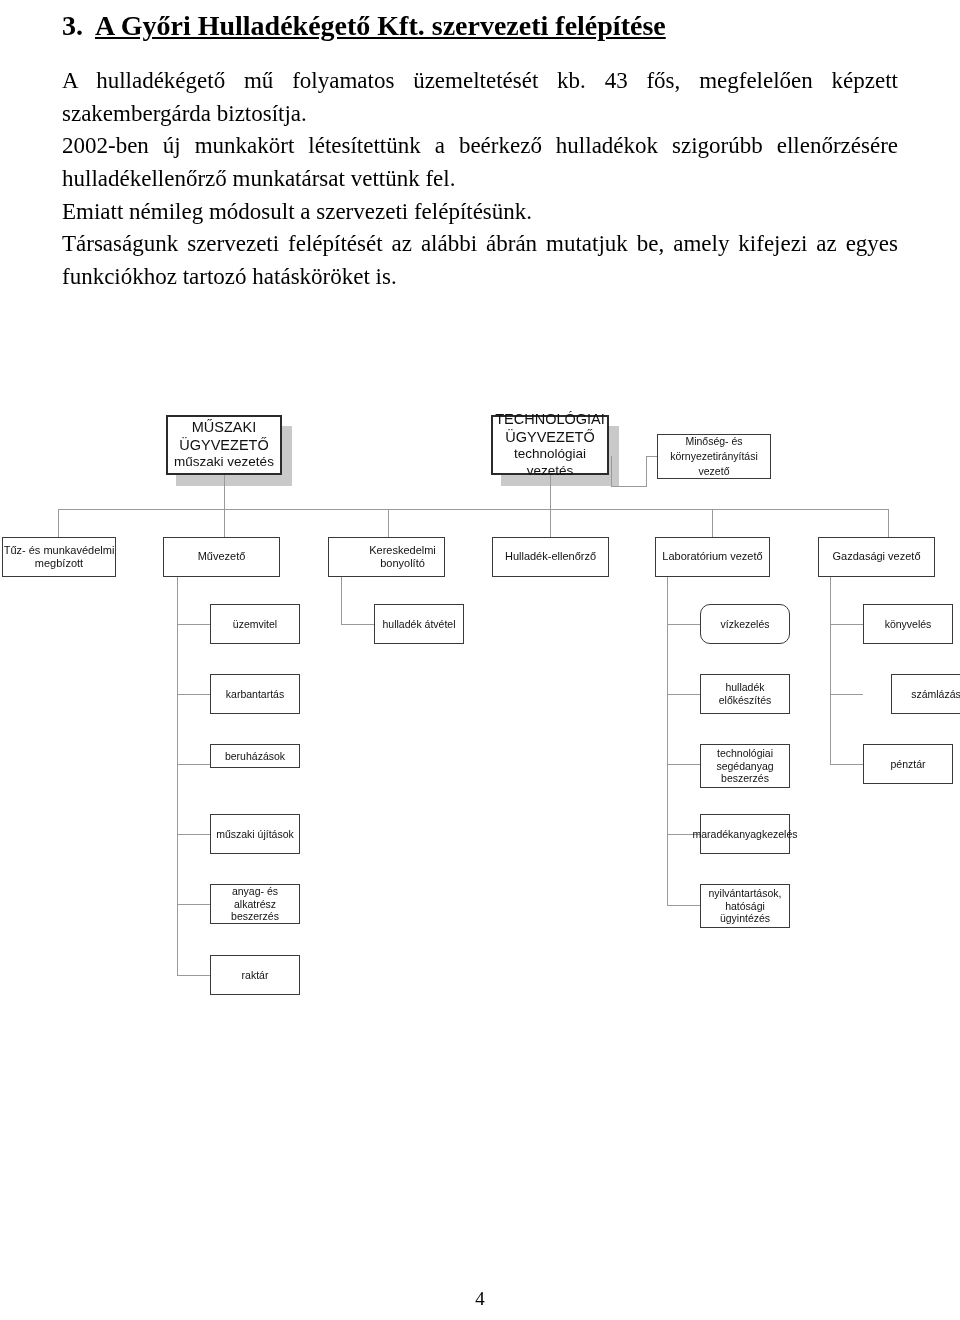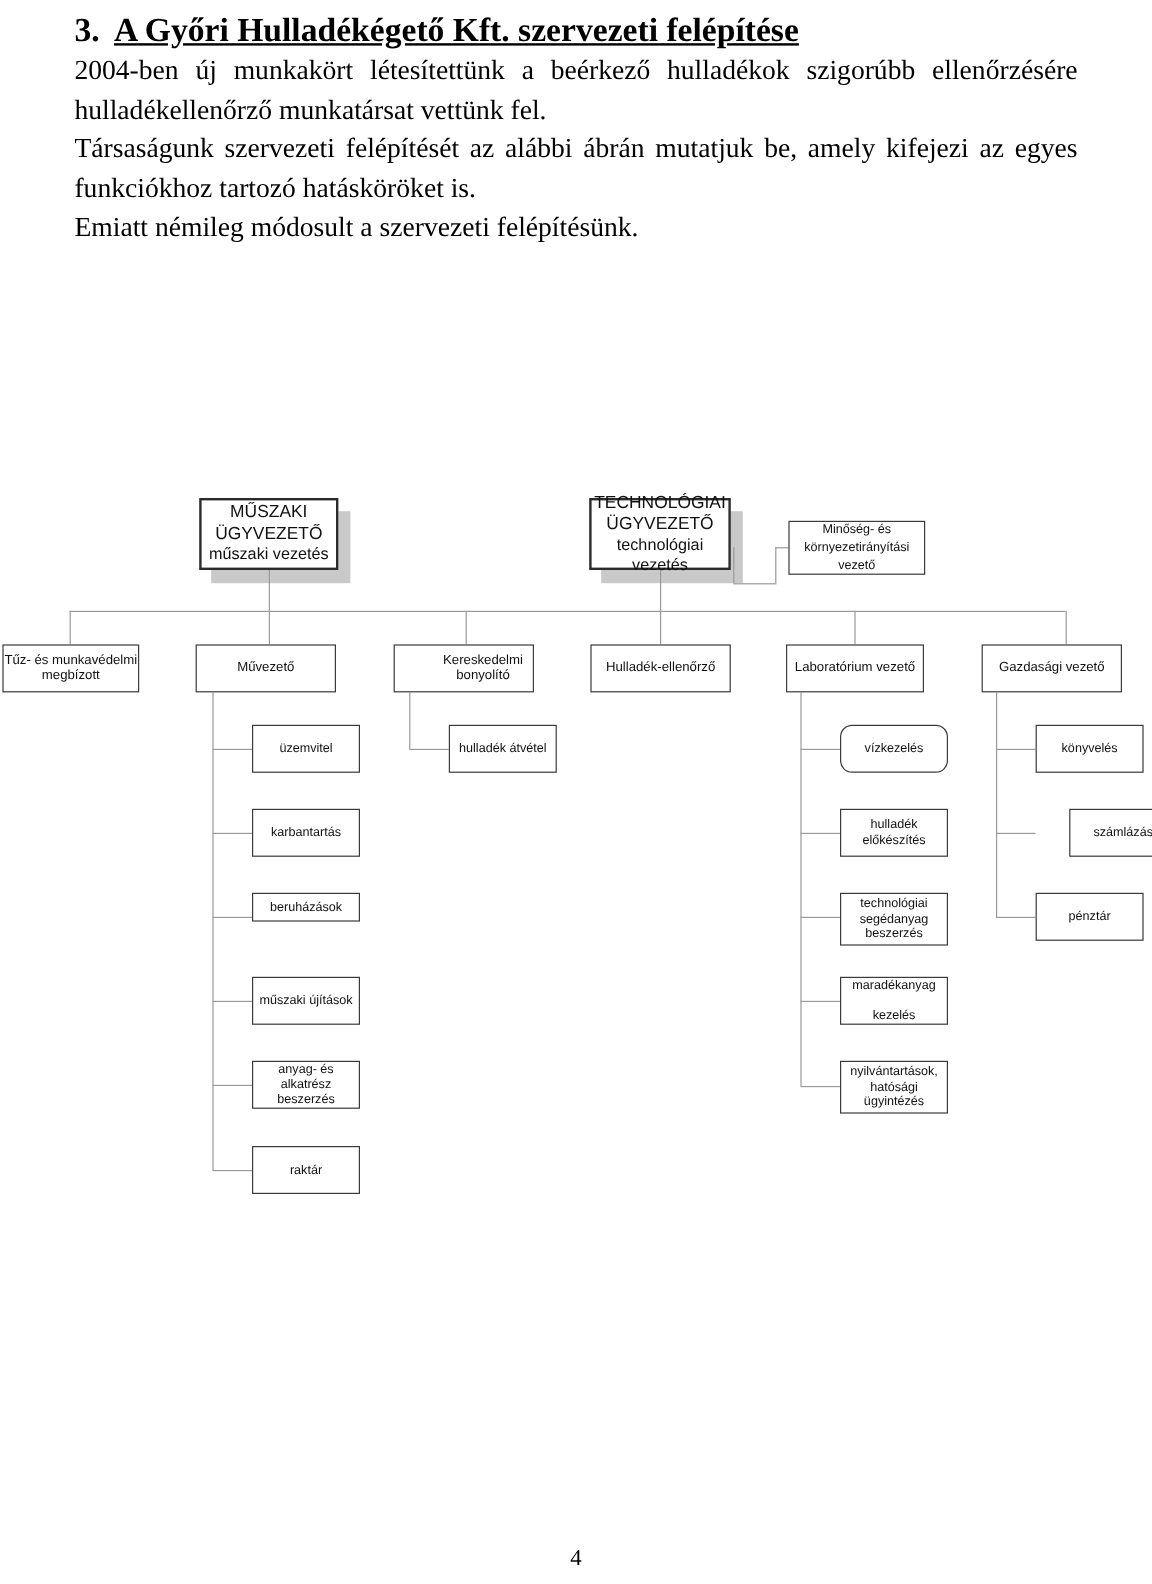--- a/index.html
+++ b/index.html
@@ -109,23 +109,24 @@
 </style>
 </head>
 <body>
 
 <div id="text-block">
 
   <h1 id="doc-title">
     <span class="num">3.</span><span class="ttl">A Győri Hulladékégető Kft. szervezeti felépítése</span>
   </h1>
 
-  <p class="para">2004-ben új munkakört létesítettünk a beérkező hulladékok szigorúbb ellenőrzésére hulladékellenőrző munkatársat vettünk fel.</p>
+  <p class="para first">A hulladékégető mű folyamatos üzemeltetését kb. 43 fős, megfelelően képzett szakembergárda biztosítja.</p>
+  <p class="para">2002-ben új munkakört létesítettünk a beérkező hulladékok szigorúbb ellenőrzésére hulladékellenőrző munkatársat vettünk fel.</p>
+  <p class="para nofill">Emiatt némileg módosult a szervezeti felépítésünk.</p>
   <p class="para">Társaságunk szervezeti felépítését az alábbi ábrán mutatjuk be, amely kifejezi az egyes funkciókhoz tartozó hatásköröket is.</p>
-  <p class="para nofill">Emiatt némileg módosult a szervezeti felépítésünk.</p>
 
 </div>
 
 <div id="org-chart">
 
   <div class="shadow" style="left:176px; top:426px; width:116px; height:60px;"></div>
   <div class="shadow" style="left:501px; top:426px; width:118px; height:60px;"></div>
 
   <div class="node exec" style="left:166px; top:415px; width:116px; height:60px; flex-direction:column;">
     <span class="big">MŰSZAKI</span>
@@ -198,21 +199,21 @@
   <div class="ln h" style="left:667px; top:834px; width:33px;"></div>
   <div class="ln h" style="left:667px; top:905px; width:33px;"></div>
 
   <div class="node lvl3" style="left:700px; top:604px; width:90px; height:40px;border-radius:10px;">vízkezelés</div>
   <div class="node lvl3" style="left:700px; top:674px; width:90px; height:40px;">hulladék előkészítés</div>
   <div class="node lvl3" style="left:700px; top:744px; width:90px; height:44px; flex-direction:column;">
     <span>technológiai</span>
     <span>segédanyag</span>
     <span>beszerzés</span>
   </div>
-  <div class="node lvl3" style="left:700px; top:814px; width:90px; height:40px; flex-direction:column;justify-content:space-between;">
+  <div class="node lvl3" style="left:700px; top:814px; width:90px; height:40px; ">
     <span>maradékanyag</span>
     <span>kezelés</span>
   </div>
   <div class="node lvl3" style="left:700px; top:884px; width:90px; height:44px; flex-direction:column;">
     <span>nyilvántartások,</span>
     <span>hatósági</span>
     <span>ügyintézés</span>
   </div>
 
   <div class="ln v" style="left:830px; top:577px; height:188px;"></div>

